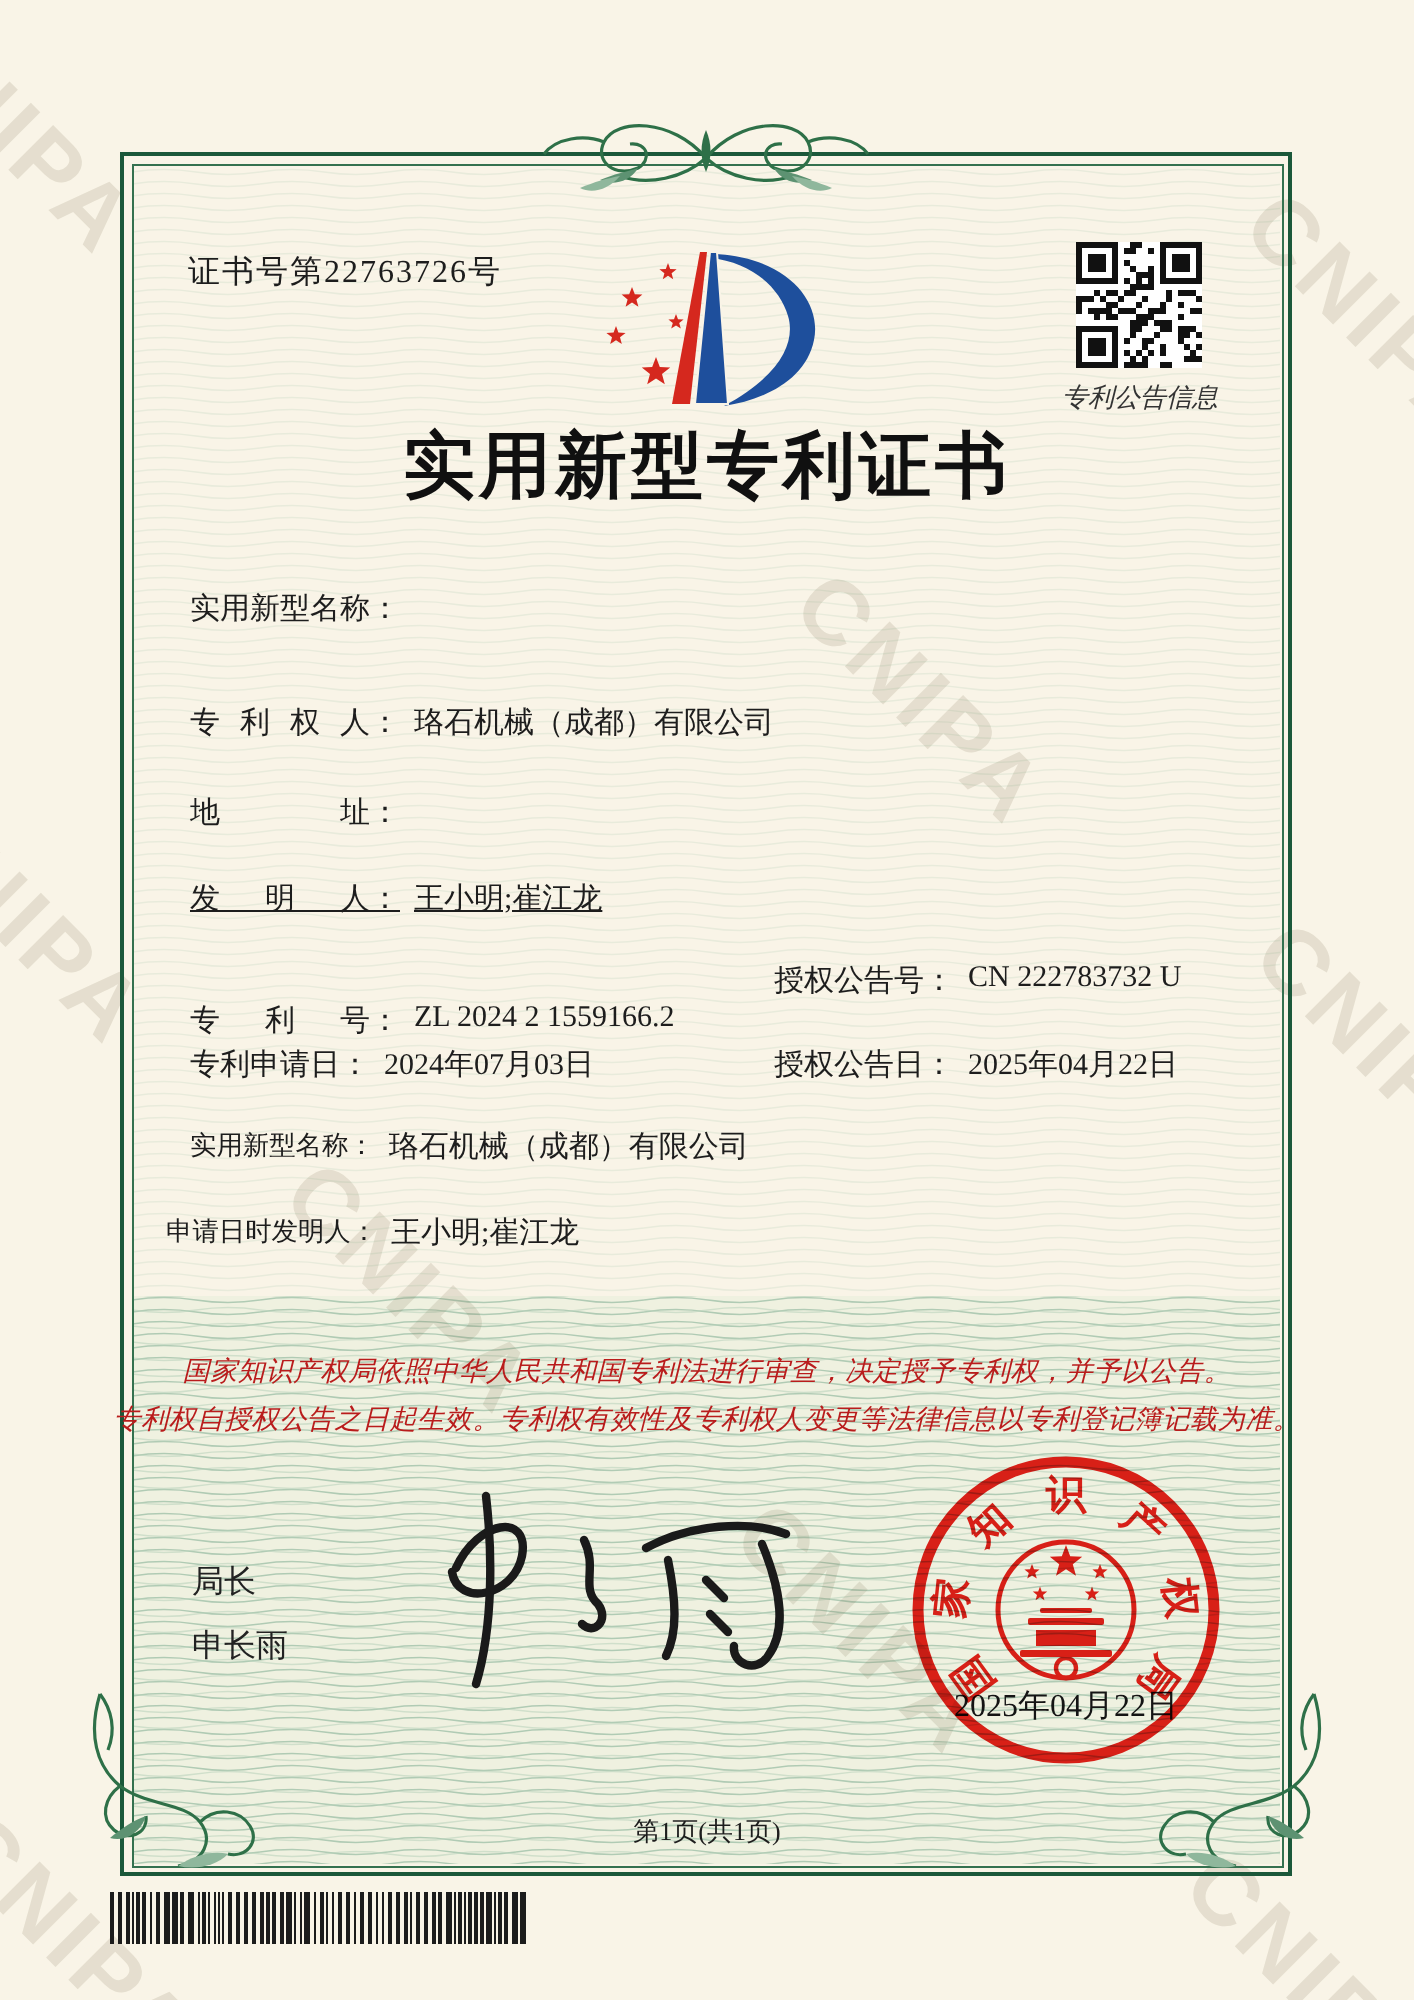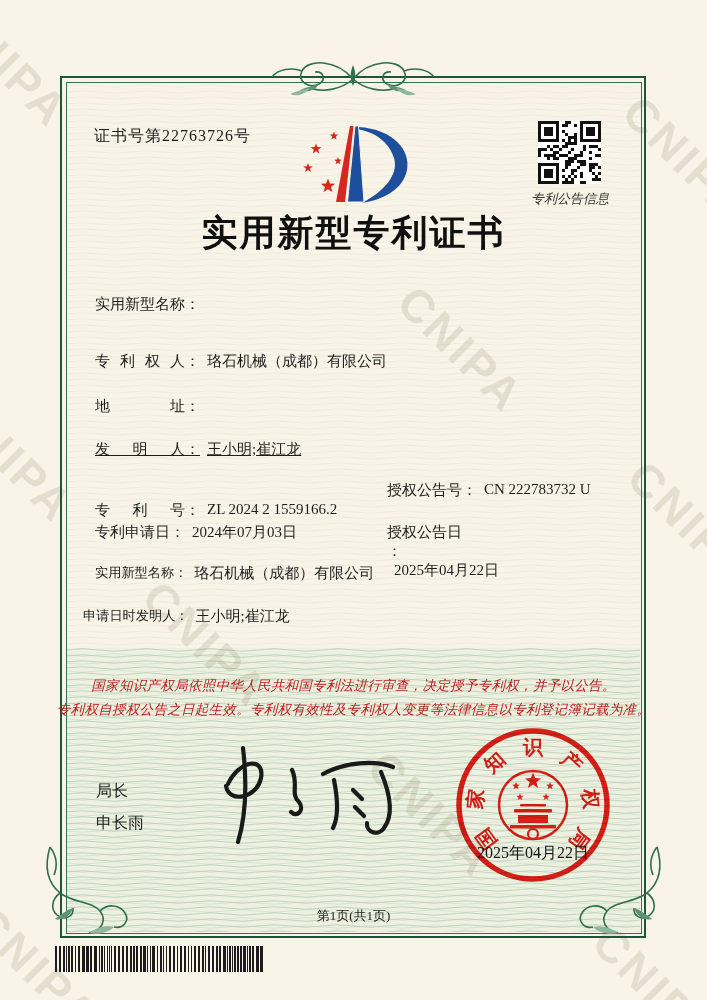--- a/index.html
+++ b/index.html
@@ -270,21 +270,21 @@
   <div class="row" style="left:387px;top:481px;">
     <span class="lbl">授权公告号</span>
       <span>：</span>
     <span class="val">CN 222783732 U</span>
   </div>
   <div class="row" style="left:95px;top:523px;">
     <span class="lbl">专利申请日</span>
       <span>：</span>
     <span class="val">2024年07月03日</span>
   </div>
-  <div class="row" style="left:387px;top:523px;flex-direction:column;">
+  <div class="row" style="left:387px;top:523px;">
     <span class="lbl">授权公告日</span>
       <span>：</span>
     <span class="val">2025年04月22日</span>
   </div>
   <div class="row" style="left:95px;top:564px;">
     <span class="lbl lbl-long">实用新型名称</span>
       <span class="lbl-long">：</span>
     <span class="val">珞石机械（成都）有限公司</span>
   </div>
   <div class="row" style="left:83px;top:607px;">

